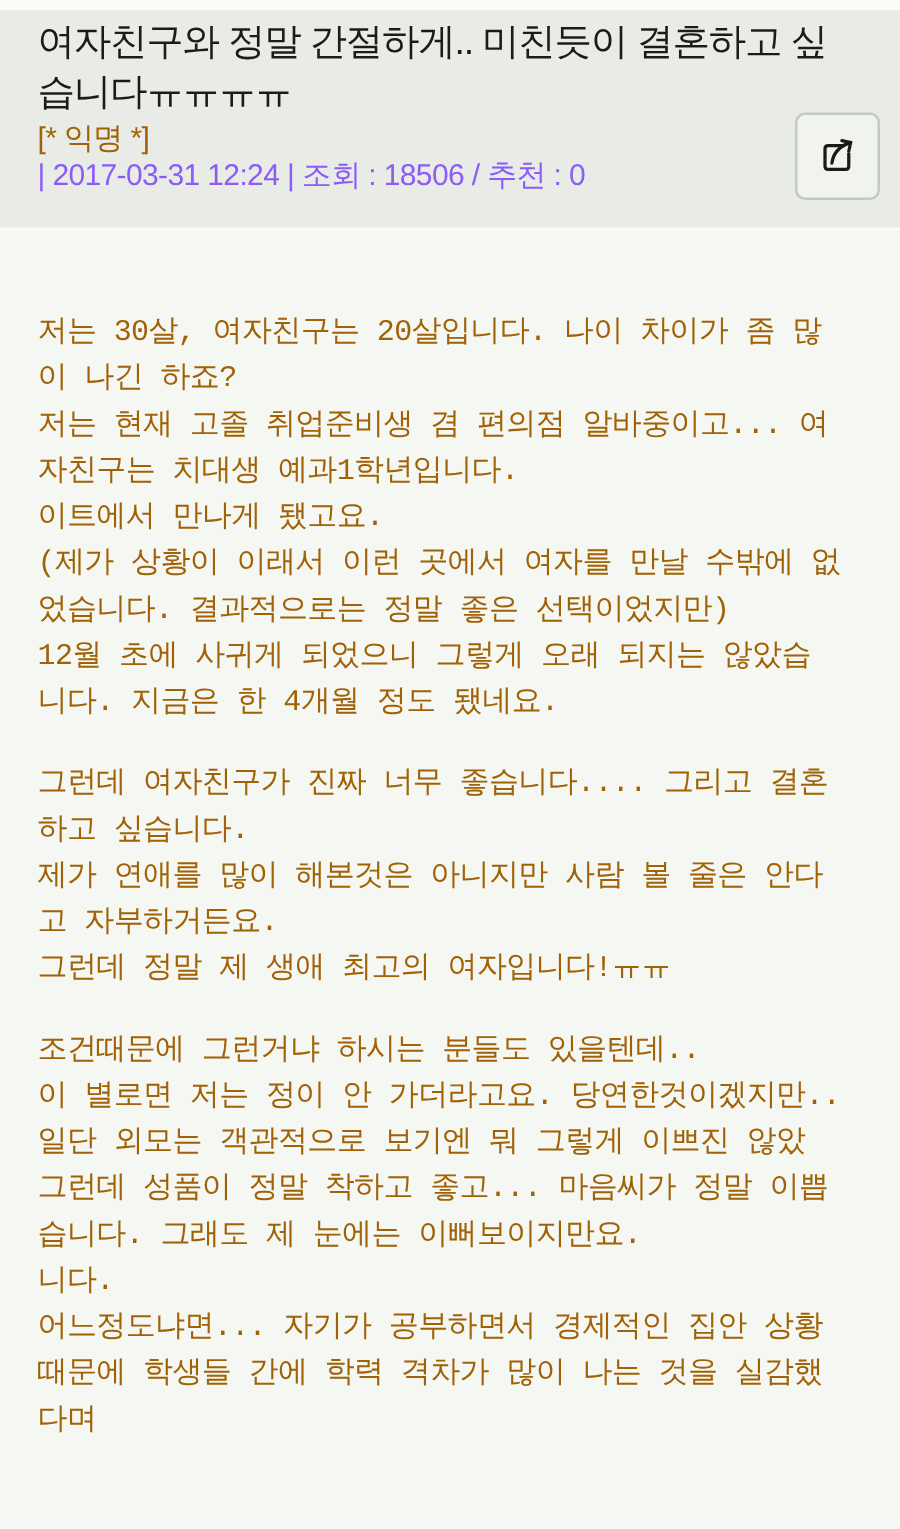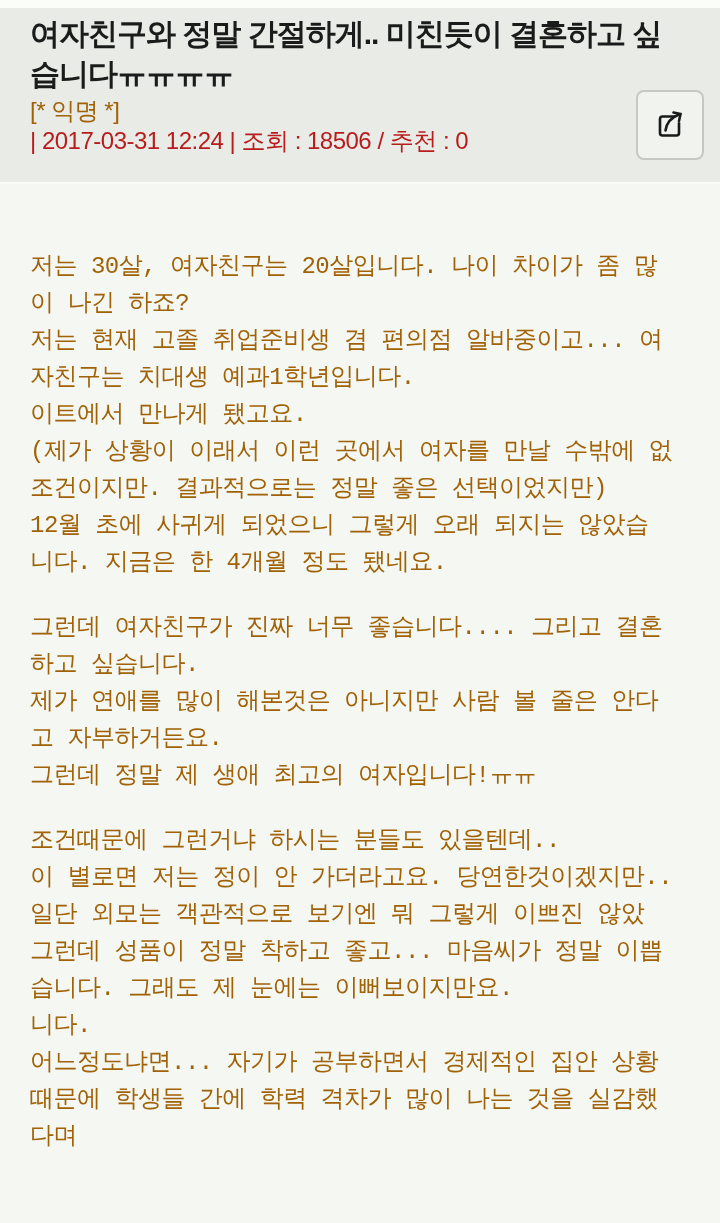--- a/index.html
+++ b/index.html
@@ -20,39 +20,39 @@
   .post-header {
     position: relative;
     width: 720px;
     height: 176px;
     background: #e8ebe6;
     padding: 6px 26px 0 30px;
     border-bottom: 2px solid #fafcf7;
   }
   .post-title {
     font-size: 30px;
-    font-weight: bold;
+    font-weight: normal;
     color: #1b1b1b;
     line-height: 40px;
     letter-spacing: -1px;
     word-break: break-all;
     padding-right: 22px;
   }
   .post-author {
     margin-top: 3px;
     font-size: 24px;
     line-height: 28px;
     color: #a16207;
     letter-spacing: -0.5px;
   }
   .post-meta {
     margin-top: 2px;
     font-size: 24px;
     line-height: 28px;
-    color: #b91c1c;
+    color: #8b5cf6;
     letter-spacing: -0.5px;
   }
   .share-button {
     position: absolute;
     top: 82px;
     right: 16px;
     width: 68px;
     height: 70px;
     background: #f1f3ee;
     border: 2px solid #c5c9c4;
@@ -108,21 +108,21 @@
   </div>
 </header>
 
 <article class="post-body">
     <div class="line">저는 30살, 여자친구는 20살입니다. 나이 차이가 좀 많</div>
     <div class="line">이 나긴 하죠?</div>
     <div class="line">저는 현재 고졸 취업준비생 겸 편의점 알바중이고... 여</div>
     <div class="line">자친구는 치대생 예과1학년입니다.</div>
     <div class="line">이트에서 만나게 됐고요.</div>
     <div class="line">(제가 상황이 이래서 이런 곳에서 여자를 만날 수밖에 없</div>
-    <div class="line">조건이지만. 결과적으로는 정말 좋은 선택이었지만)</div>
+    <div class="line">었습니다. 결과적으로는 정말 좋은 선택이었지만)</div>
     <div class="line">12월 초에 사귀게 되었으니 그렇게 오래 되지는 않았습</div>
     <div class="line">니다. 지금은 한 4개월 정도 됐네요.</div>
     <div class="gap"></div>
     <div class="line">그런데 여자친구가 진짜 너무 좋습니다.... 그리고 결혼</div>
     <div class="line">하고 싶습니다.</div>
     <div class="line">제가 연애를 많이 해본것은 아니지만 사람 볼 줄은 안다</div>
     <div class="line">고 자부하거든요.</div>
     <div class="line">그런데 정말 제 생애 최고의 여자입니다!ㅠㅠ</div>
     <div class="gap"></div>
     <div class="line">조건때문에 그런거냐 하시는 분들도 있을텐데..</div>

